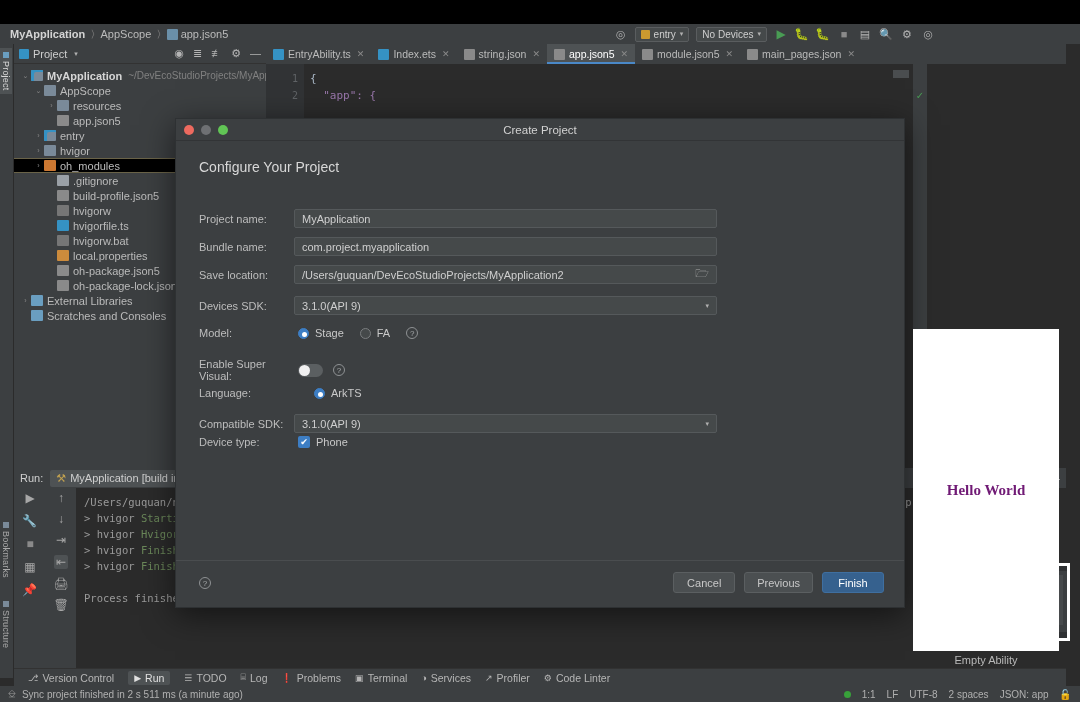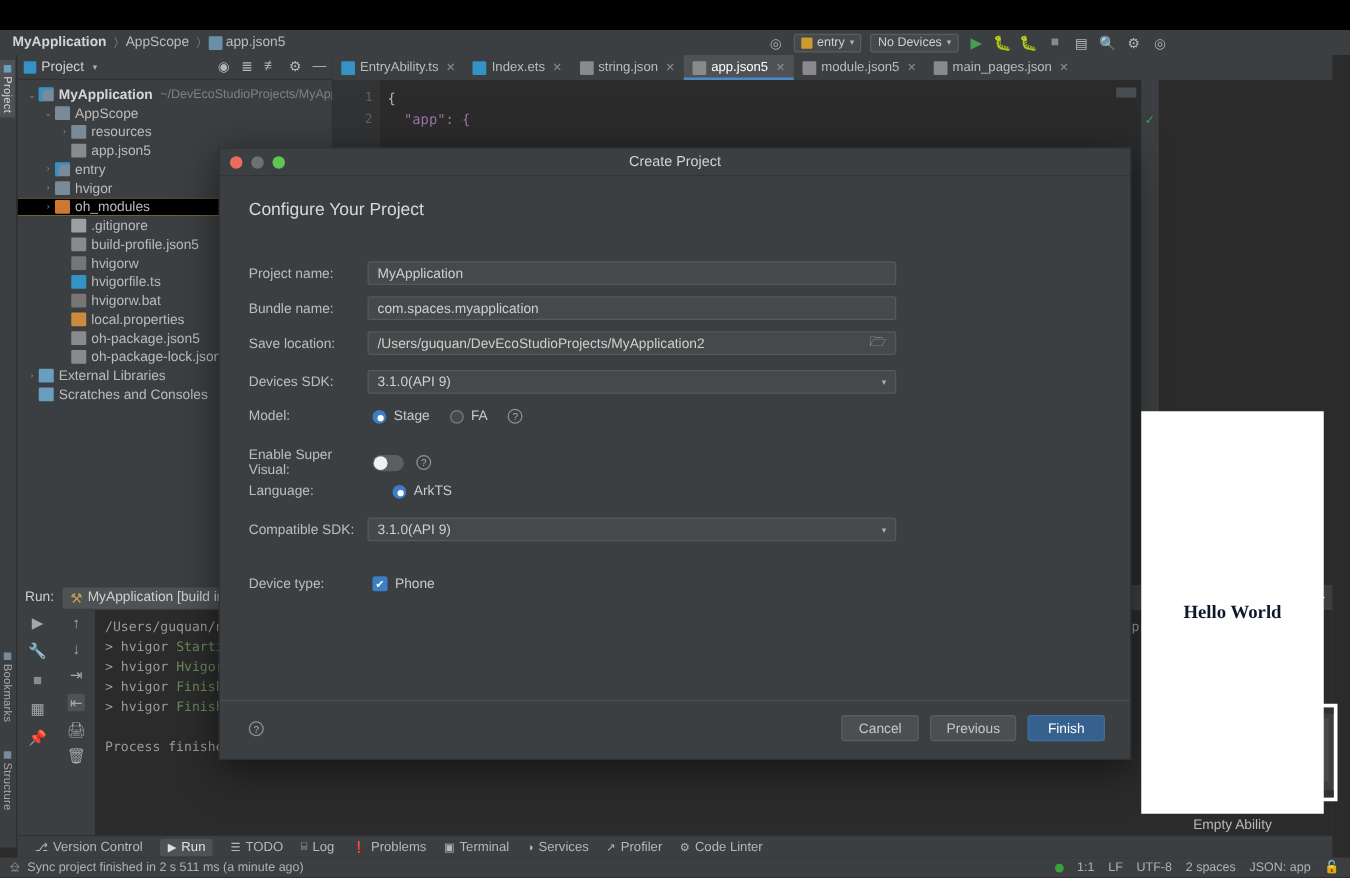--- a/index.html
+++ b/index.html
@@ -185,21 +185,21 @@
             position:relative; flex:none; margin-right:10px; }
   .toggle::after { content:""; position:absolute; left:1px; top:1px; width:11px; height:11px;
                    border-radius:50%; background:#f0f0f0; }
   .cbox { width:12px; height:12px; border-radius:2px; background:#3d7ec4; color:#fff;
           font-size:9px; display:flex; align-items:center; justify-content:center; flex:none;}
 
   .preview { position:absolute; left:737px; top:188px; width:146px; height:322px; }
   .phone { width:146px; height:322px; background:#ffffff; display:flex;
            align-items:center; justify-content:center; }
   .phone .hw { font-family:"Liberation Serif", serif; font-size:15px;
-               font-weight:bold; color:#0f172a; }
+               font-weight:bold; color:#701a75; }
   .prev-cap { position:absolute; left:737px; top:513px; width:146px; text-align:center;
               font-size:11px; color:#b9b9b9; }
 
   .dlg-foot { position:absolute; left:0; right:0; bottom:0; height:47px;
               border-top:1px solid #4a4d4f; }
   .dlg-foot .help { position:absolute; left:23px; top:16px; }
   .btns { position:absolute; right:20px; top:11px; display:flex; gap:9px; }
   .btn { height:21px; min-width:62px; padding:0 12px; border-radius:3px;
          background:#4b4f51; border:1px solid #5b5f61; color:#c8c8c8;
          font-size:11px; display:flex; align-items:center; justify-content:center; }
@@ -543,21 +543,21 @@
       <div class="frow" style="top:68px">
         <span class="flabel">Project name:</span>
         <span class="finput">
           <span class="val">MyApplication</span>
         </span>
       </div>
 
       <div class="frow" style="top:96px">
         <span class="flabel">Bundle name:</span>
         <span class="finput">
-          <span class="val">com.spaces.myapplication</span>
+          <span class="val">com.project.myapplication</span>
         </span>
       </div>
 
       <div class="frow" style="top:124px">
         <span class="flabel">Save location:</span>
         <span class="finput">
           <span class="val">/Users/guquan/DevEcoStudioProjects/MyApplication2</span>
           <span class="ic">🗁</span>
         </span>
       </div>
@@ -598,21 +598,21 @@
       </div>
 
       <div class="frow" style="top:273px">
         <span class="flabel">Compatible SDK:</span>
         <span class="combo">
           <span>3.1.0(API 9)</span>
           <span class="caret">▾</span>
         </span>
       </div>
 
-      <div class="frow" style="top:320px">
+      <div class="frow" style="top:295px">
         <span class="flabel">Device type:</span>
         <span style="display:flex;align-items:center;margin-left:4px">
           <span class="cbox">✔</span>
           <span class="optlabel">Phone</span>
         </span>
       </div>
 
       <div class="preview">
         <div class="phone">
           <span class="hw">Hello World</span>

